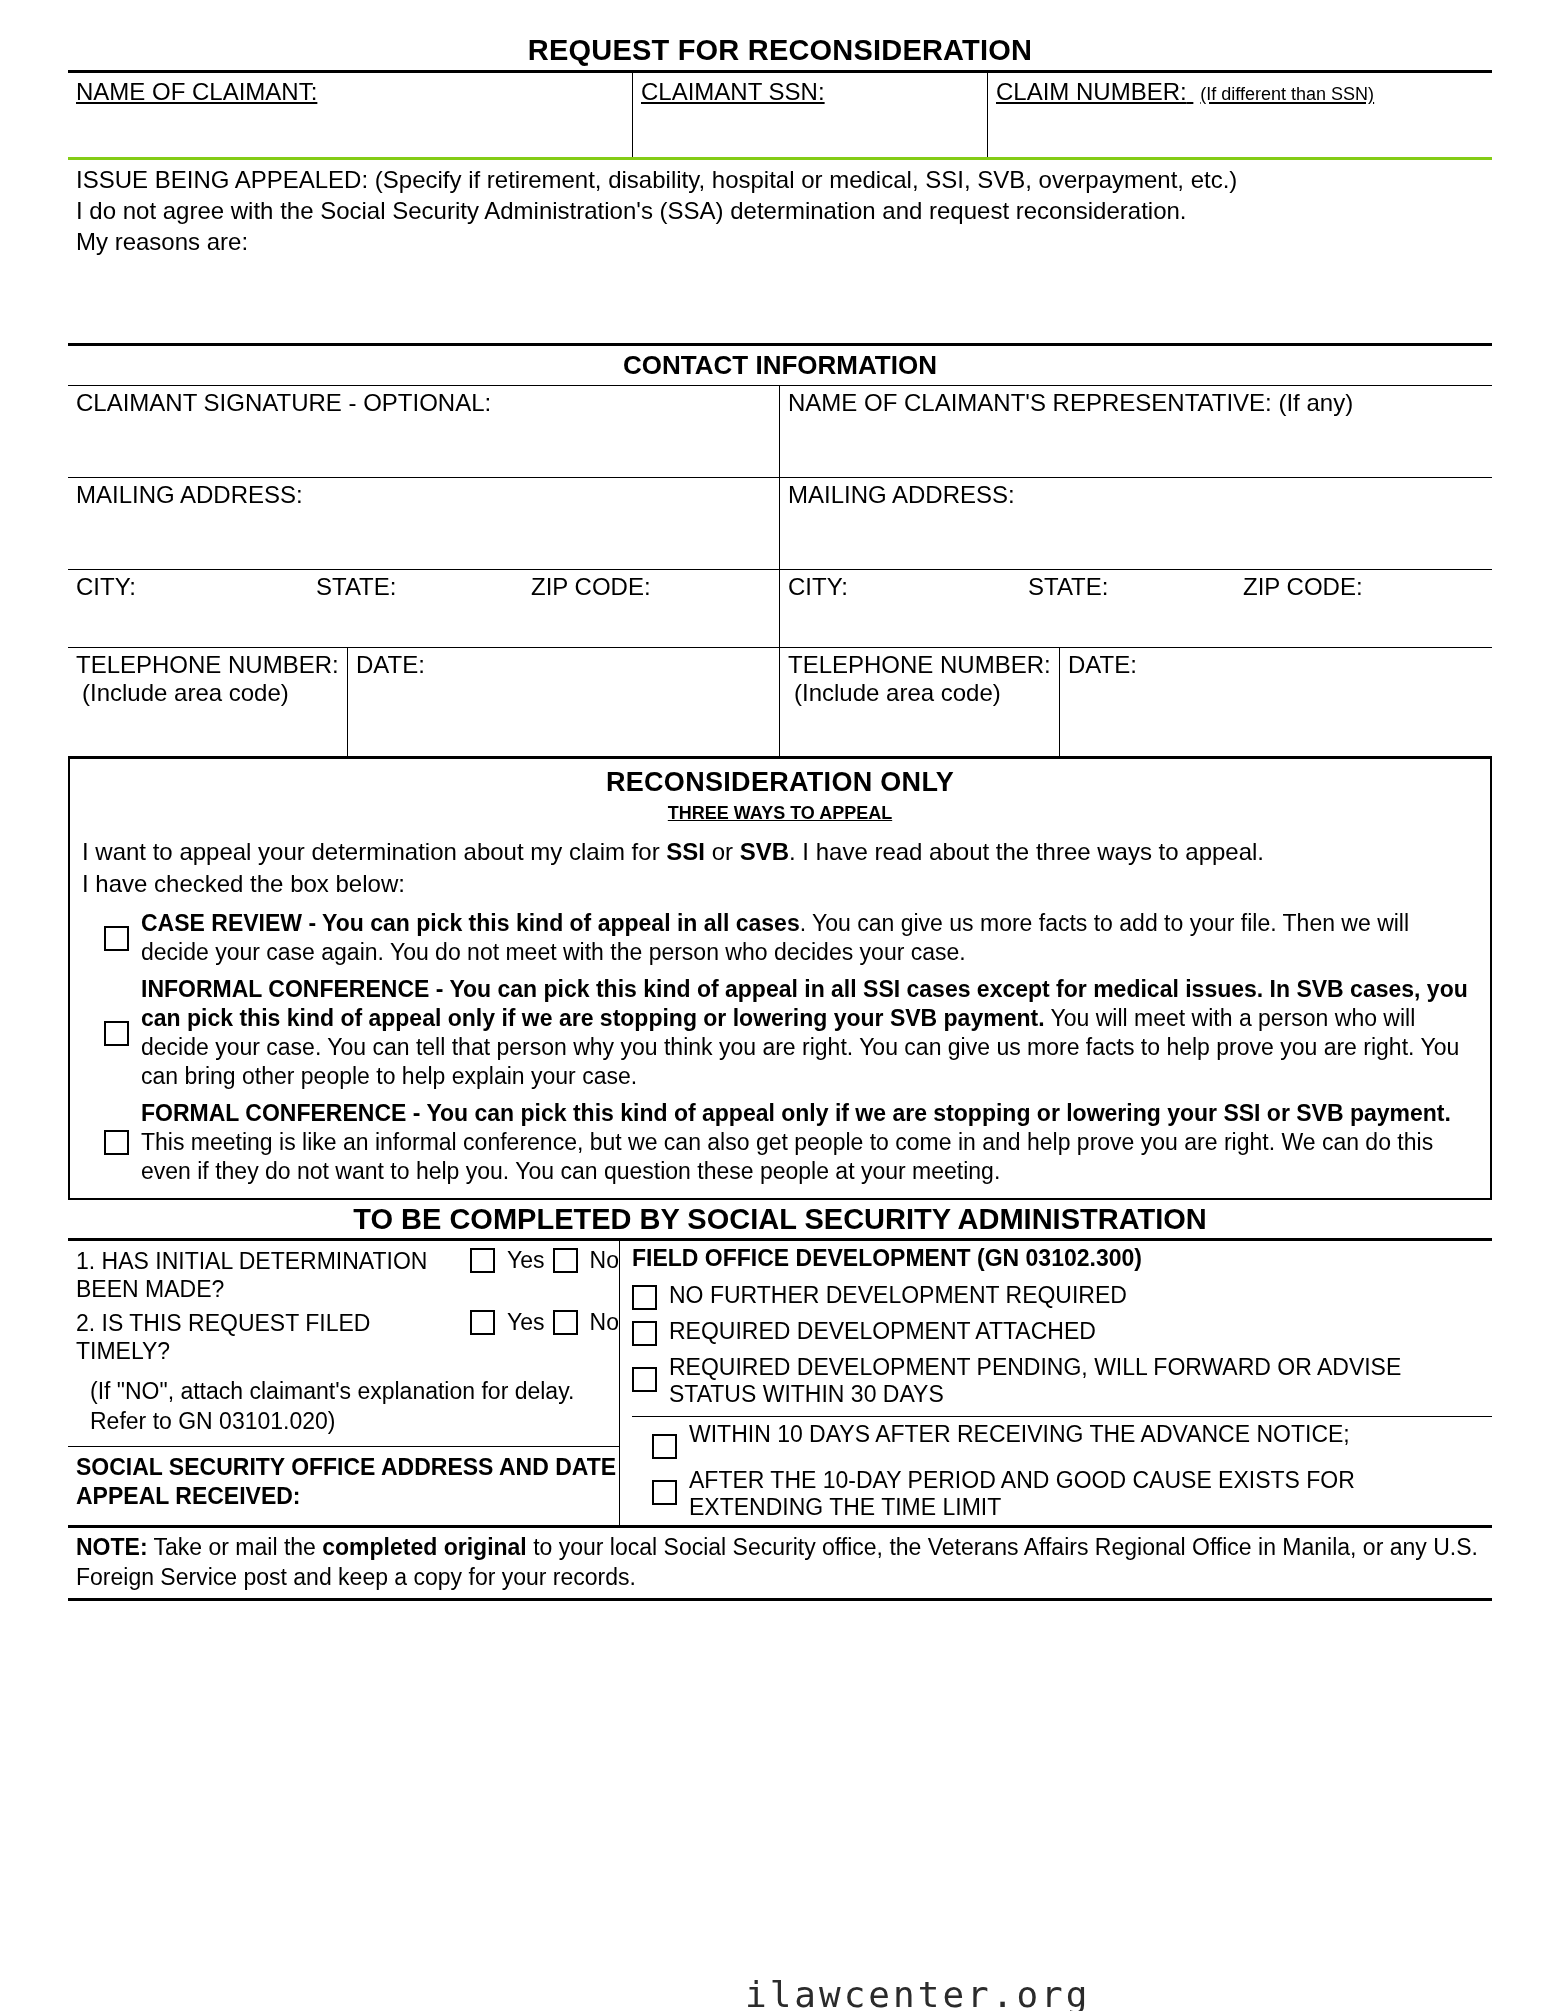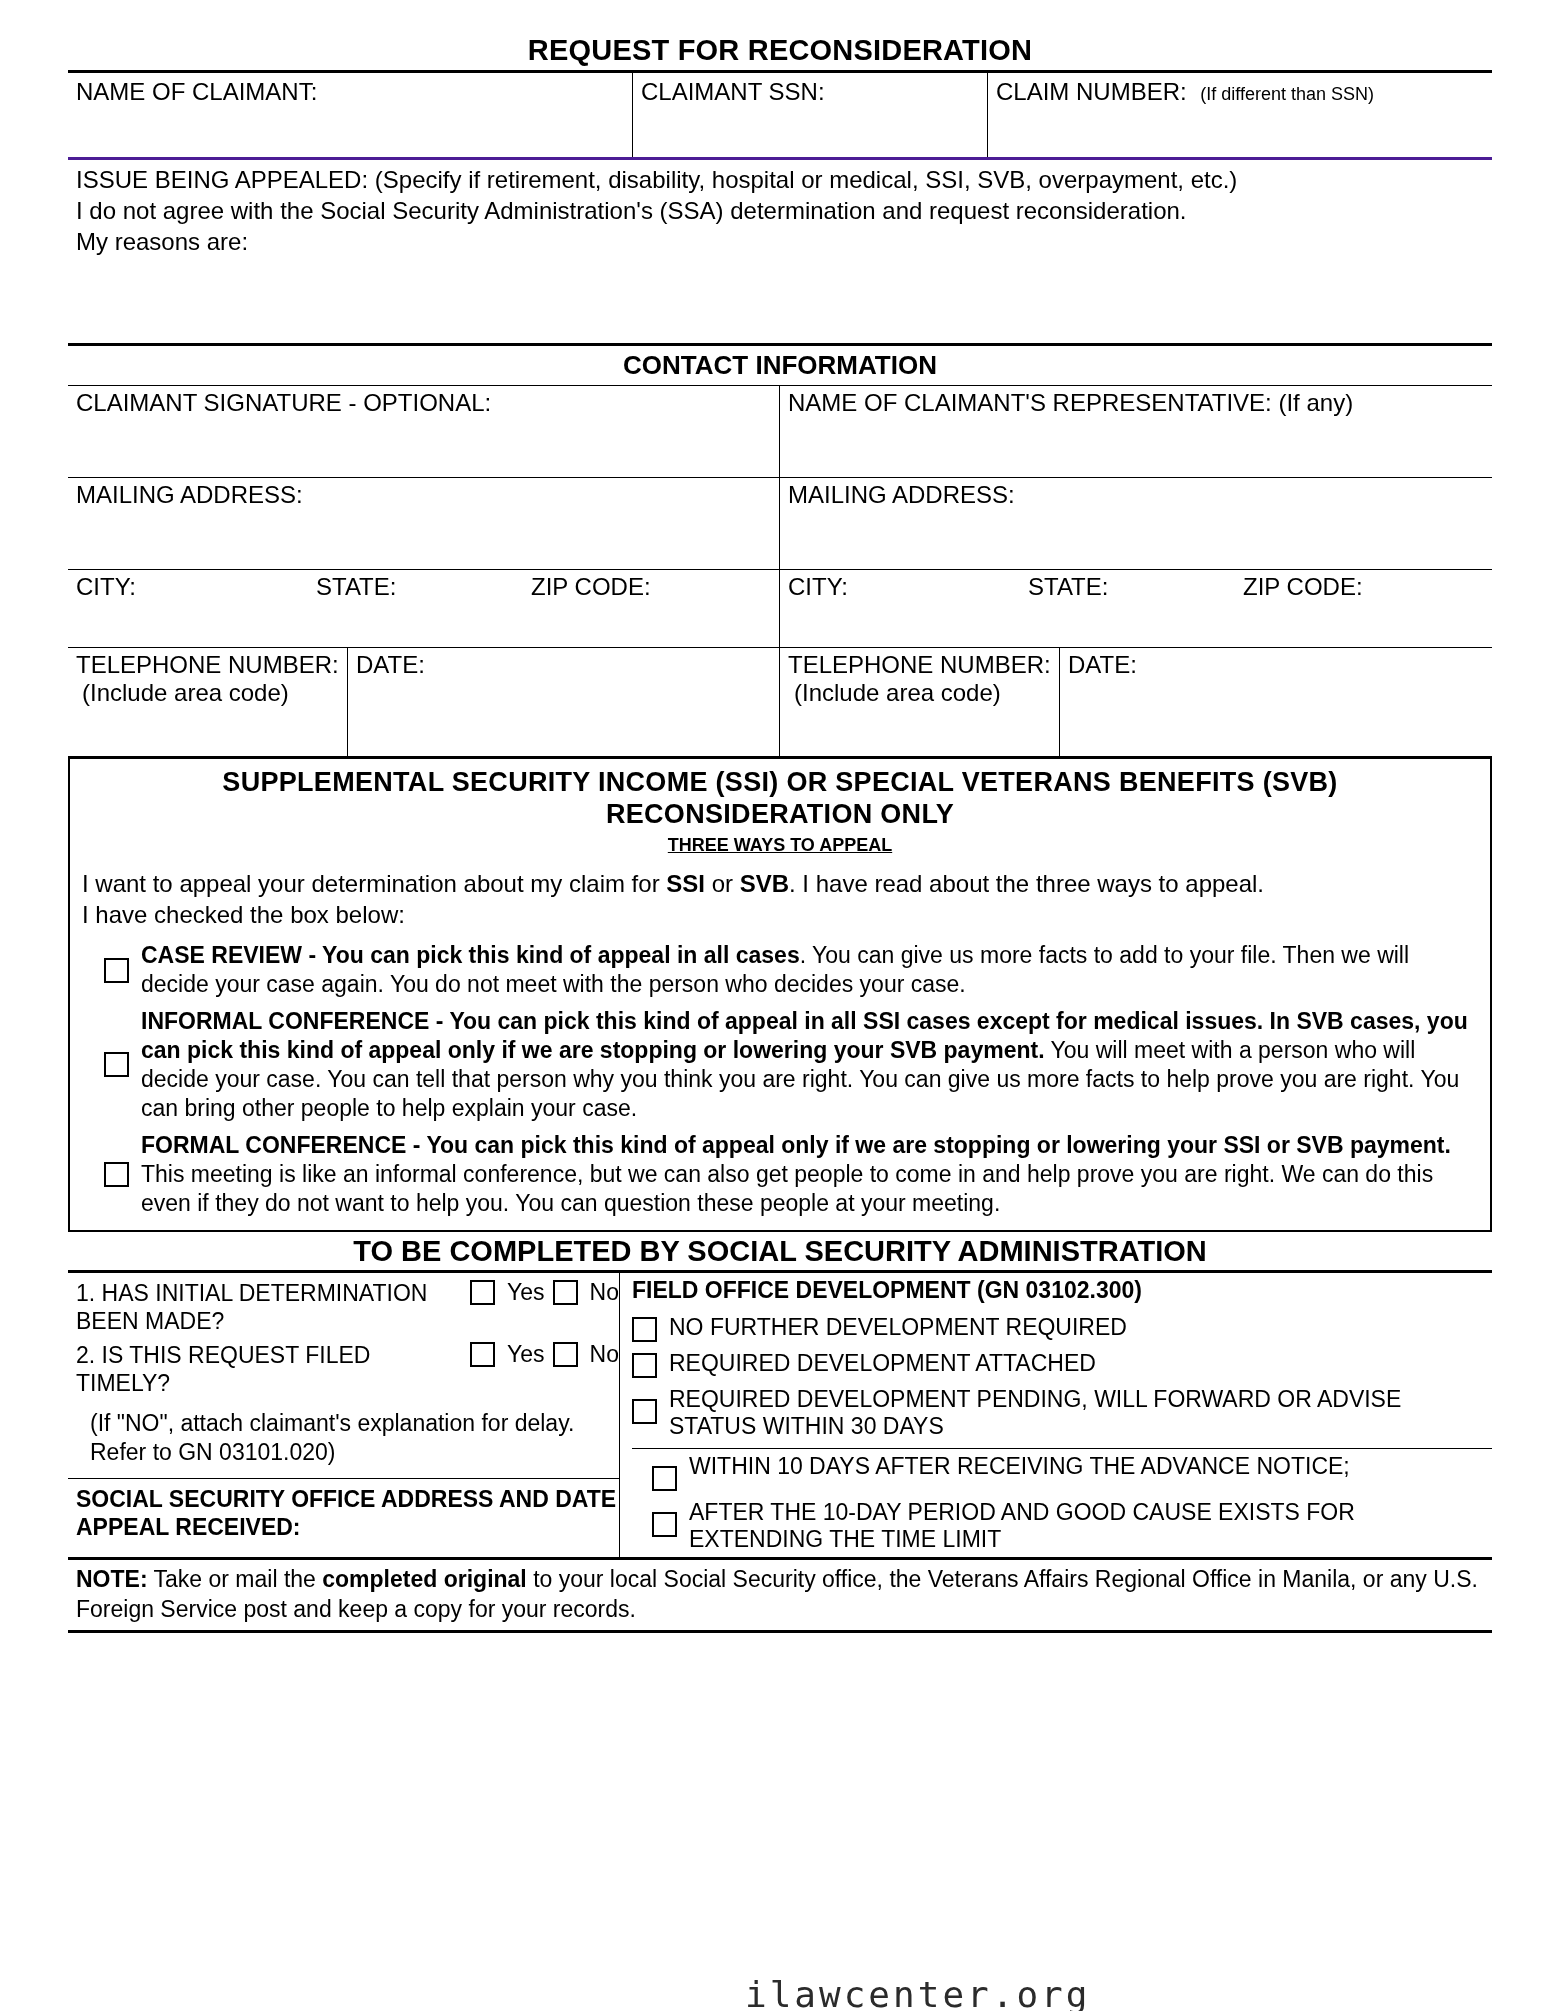--- a/index.html
+++ b/index.html
@@ -35,22 +35,23 @@
     text-align: center;
     font-size: 29px;
     font-weight: bold;
     letter-spacing: 0.2px;
     padding: 4px 0 3px 0;
     border-bottom: 3px solid #000;
   }
   
   .claim-row {
     display: flex;
-    border-bottom: 3px solid #4c1d95;
+    border-bottom: 3px solid #84cc16;
     height: 84px;
+    text-decoration: underline;
   }
   .claim-cell {
     padding: 5px 0 0 8px;
     font-size: 24px;
     box-sizing: border-box;
   }
   .c1 { width: 565px; border-right: 1.5px solid #000; }
   .c2 { width: 355px; border-right: 1.5px solid #000; }
   .c3 { flex: 1; }
   .small-note { font-size: 18px; margin-left: 7px; }
@@ -288,21 +289,20 @@
           <span class="sub">(Include area code)</span>
         </div>
         <div class="p2">
           <span>DATE:</span>
         </div>
       </div>
     </div>
   </div>
 
   <div class="ssi-box">
-    <div class="ssi-h1">SUPPLEMENTAL SECURITY INCOME (SSI) OR SPECIAL VETERANS BENEFITS (SVB)</div>
     <div class="ssi-h1">RECONSIDERATION ONLY</div>
     <div class="ssi-h2">THREE WAYS TO APPEAL</div>
 
     <div class="ssi-intro">
       <div><span>I want to appeal your determination about my claim for </span><b>SSI</b><span> or </span><b>SVB</b><span>. I have read about the three ways to appeal.</span></div>
       <div>I have checked the box below:</div>
     </div>
 
     <div class="opt">
       <div class="cb"></div>

